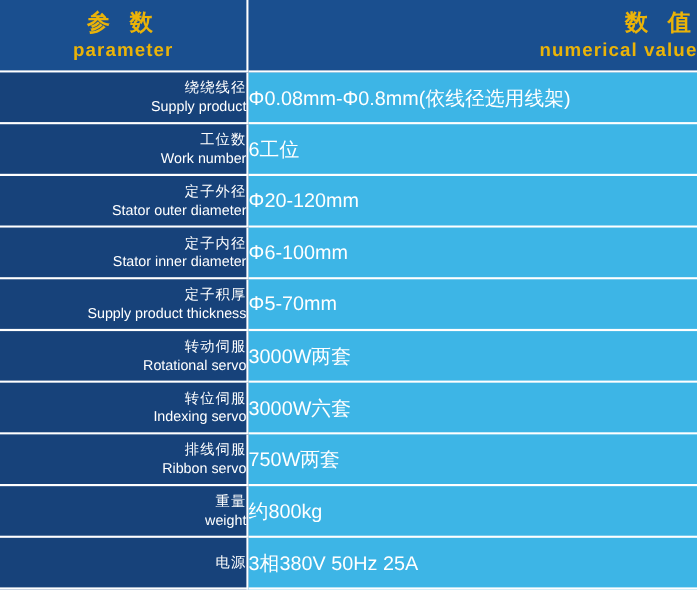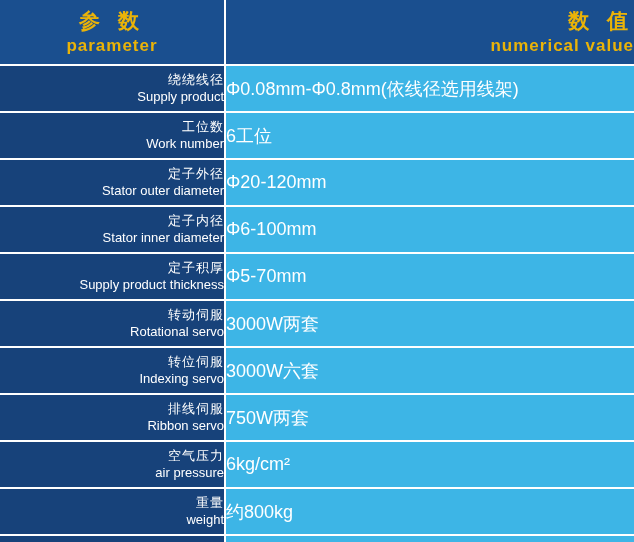--- a/index.html
+++ b/index.html
@@ -152,27 +152,20 @@
     </tr>
     <tr>
       <td class="param-cell">
         <div class="param-cn">排线伺服</div>
         <div class="param-en">Ribbon servo</div>
       </td>
       <td class="value-cell">750W两套</td>
     </tr>
     <tr>
       <td class="param-cell">
-        <div class="param-cn">空气压力</div>
-        <div class="param-en">air pressure</div>
-      </td>
-      <td class="value-cell">6kg/cm²</td>
-    </tr>
-    <tr>
-      <td class="param-cell">
         <div class="param-cn">重量</div>
         <div class="param-en">weight</div>
       </td>
       <td class="value-cell">约800kg</td>
     </tr>
     <tr>
       <td class="param-cell">
         <div class="param-cn">电源</div>
 
       </td>

